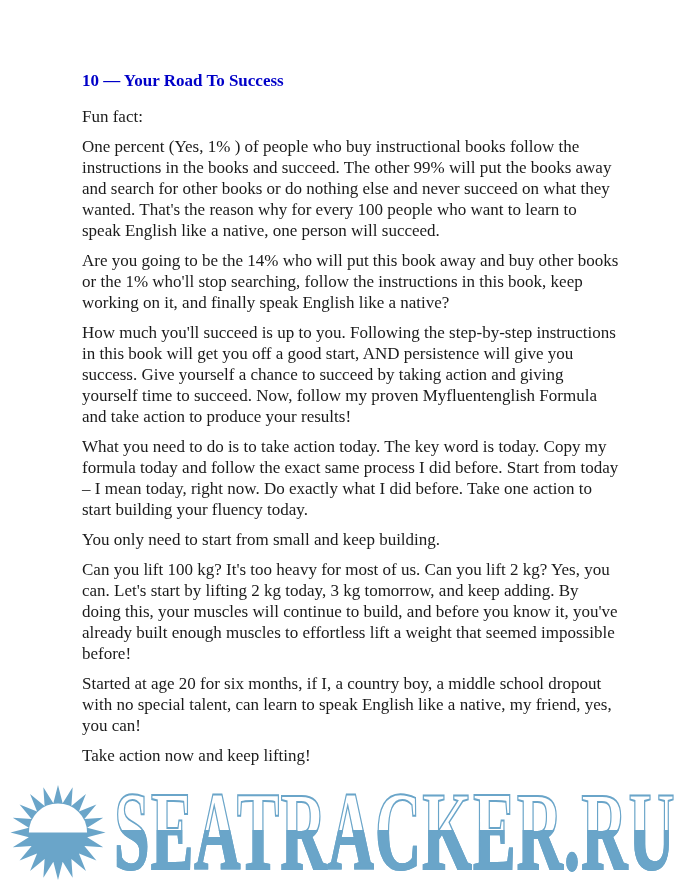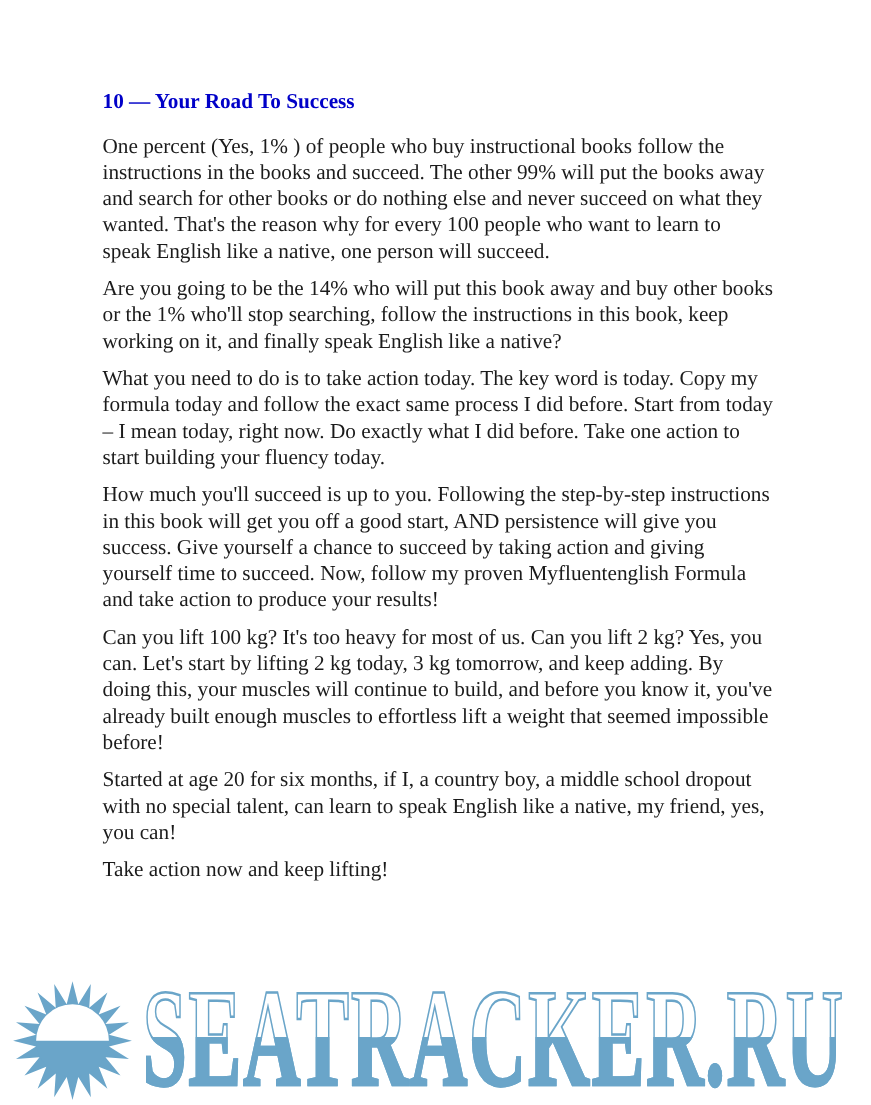--- a/index.html
+++ b/index.html
@@ -59,24 +59,26 @@
     -webkit-text-stroke: 2px var(--wm, #6aa5c9);
   }
 </style>
 </head>
 <body>
 
 <div class="page">
 
   <div class="content">
     <h1>10 — Your Road To Success</h1>
+    <p>Fun fact:</p>
     <p>One percent (Yes, 1% ) of people who buy instructional books follow the instructions in the books and succeed. The other 99% will put the books away and search for other books or do nothing else and never succeed on what they wanted. That's the reason why for every 100 people who want to learn to speak English like a native, one person will succeed.</p>
     <p>Are you going to be the 14% who will put this book away and buy other books or the 1% who'll stop searching, follow the instructions in this book, keep working on it, and finally speak English like a native?</p>
+    <p>How much you'll succeed is up to you. Following the step-by-step instructions in this book will get you off a good start, AND persistence will give you success. Give yourself a chance to succeed by taking action and giving yourself time to succeed. Now, follow my proven Myfluentenglish Formula and take action to produce your results!</p>
     <p>What you need to do is to take action today. The key word is today. Copy my formula today and follow the exact same process I did before. Start from today – I mean today, right now. Do exactly what I did before. Take one action to start building your fluency today.</p>
-    <p>How much you'll succeed is up to you. Following the step-by-step instructions in this book will get you off a good start, AND persistence will give you success. Give yourself a chance to succeed by taking action and giving yourself time to succeed. Now, follow my proven Myfluentenglish Formula and take action to produce your results!</p>
+    <p>You only need to start from small and keep building.</p>
     <p>Can you lift 100 kg? It's too heavy for most of us. Can you lift 2 kg? Yes, you can. Let's start by lifting 2 kg today, 3 kg tomorrow, and keep adding. By doing this, your muscles will continue to build, and before you know it, you've already built enough muscles to effortless lift a weight that seemed impossible before!</p>
     <p>Started at age 20 for six months, if I, a country boy, a middle school dropout with no special talent, can learn to speak English like a native, my friend, yes, you can!</p>
     <p>Take action now and keep lifting!</p>
   </div>
 
   <div class="watermark">
     <svg class="sun" viewBox="0 0 100 100" preserveAspectRatio="xMidYMid meet" aria-hidden="true">
       <polygon class="rays" points="50.0,1.0 54.8,19.9 65.1,3.4 63.8,22.8 78.8,10.4 71.6,28.4 89.6,21.2 77.2,36.2 96.6,34.9 80.1,45.2 99.0,50.0 80.1,54.8 96.6,65.1 77.2,63.8 89.6,78.8 71.6,71.6 78.8,89.6 63.8,77.2 65.1,96.6 54.8,80.1 50.0,99.0 45.2,80.1 34.9,96.6 36.2,77.2 21.2,89.6 28.4,71.6 10.4,78.8 22.8,63.8 3.4,65.1 19.9,54.8 1.0,50.0 19.9,45.2 3.4,34.9 22.8,36.2 10.4,21.2 28.4,28.4 21.2,10.4 36.2,22.8 34.9,3.4 45.2,19.9"></polygon>
       <circle class="disc" cx="50" cy="50" r="30"></circle>
       <path class="disc-top" d="M20,50 A30,30 0 0 1 80,50 Z"></path>

